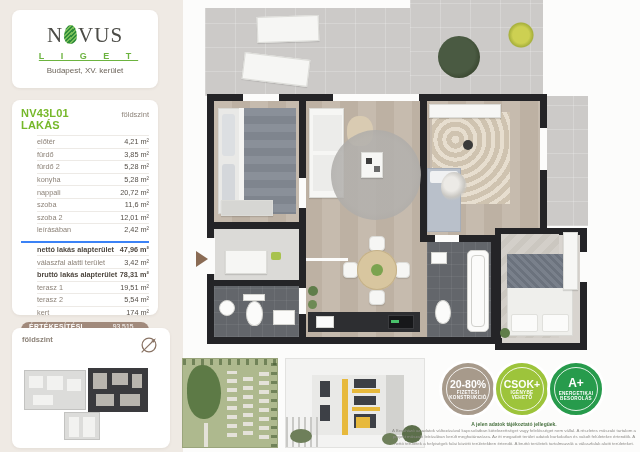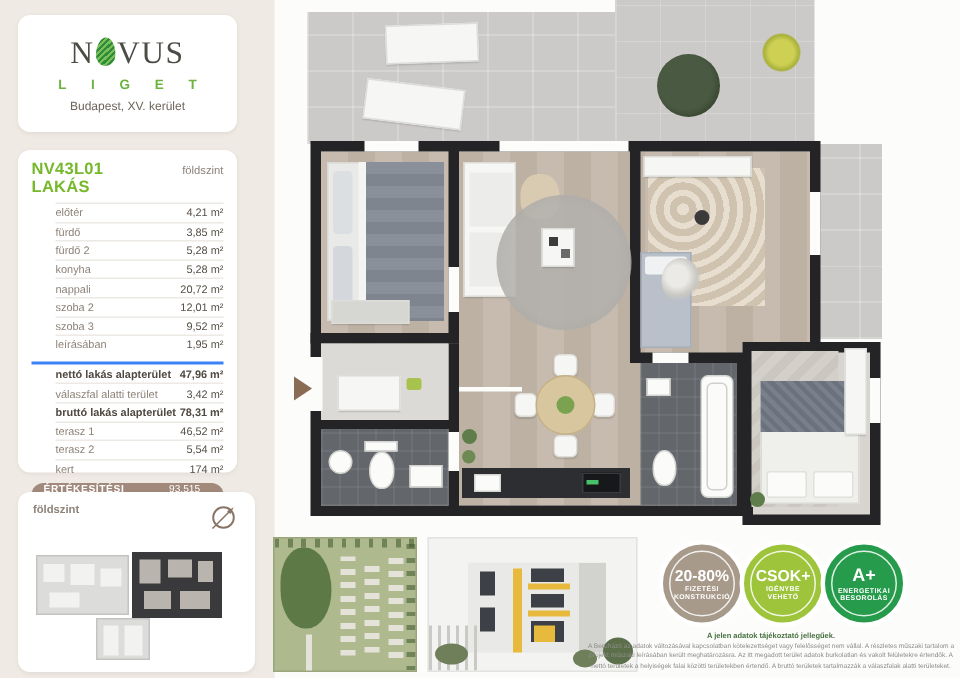--- a/index.html
+++ b/index.html
@@ -10,21 +10,21 @@
   
   .sheet { left:183px; top:0; width:457px; height:452px; background:#fcfcfb; }
 
   
   .card { background:#ffffff; border-radius:8px; box-shadow:0 1px 3px rgba(90,70,50,.08); }
   .logo-card { left:12px; top:10px; width:146px; height:78px; display:flex; flex-direction:column; align-items:center; justify-content:center; gap:3px; }
   .brand { font-family:"Liberation Serif", serif; font-size:21px; letter-spacing:1px; color:#4c4c47; display:flex; align-items:center; }
   .leaf { display:inline-block; width:13px; height:19px; margin:0 1px 2px 1px;
           background:repeating-linear-gradient(135deg,#2e8b3a 0 1.5px,#7abf58 1.5px 3px);
           border-radius:50% 50% 50% 50% / 62% 62% 38% 38%; transform:rotate(2deg); }
-  .liget { color:#6cb33f; font-size:9px; font-weight:bold; letter-spacing:7px; margin-left:7px; }
+  .liget { color:#6cb33f; font-size:9px; font-weight:bold; letter-spacing:7px; margin-left:7px;text-decoration:underline; }
   .loc { color:#6d655b; font-size:8px; margin-top:2px; }
 
   .table-card { left:12px; top:100px; width:146px; height:215px; padding:7px 9px 6px 9px; }
   .t-head { display:flex; justify-content:space-between; align-items:baseline; padding-bottom:4px;gap:29px; }
   .t-title { color:#76b82a; font-weight:bold; font-size:11px; letter-spacing:.2px; }
   .t-floor { color:#8d8379; font-size:7.5px; }
   .row { display:flex; justify-content:space-between; align-items:center; height:12.6px; border-top:1px solid #edeae6;margin-left:16px; }
   .row .lbl { color:#8d8379; font-size:7.3px; }
   .row .val { color:#565049; font-size:7.3px; }
   .row.bold .lbl, .row.bold .val { color:#4f4840; font-weight:bold; }
@@ -127,48 +127,48 @@
       </div>
     <div class="row">
         <span class="lbl">konyha</span>
         <span class="val">5,28 m²</span>
       </div>
     <div class="row">
         <span class="lbl">nappali</span>
         <span class="val">20,72 m²</span>
       </div>
     <div class="row">
+        <span class="lbl">szoba</span>
+        <span class="val">11,6 m²</span>
+      </div>
+    <div class="row">
         <span class="lbl">szoba 2</span>
         <span class="val">12,01 m²</span>
       </div>
     <div class="row">
-        <span class="lbl">szoba 3</span>
-        <span class="val">9,52 m²</span>
-      </div>
-    <div class="row">
         <span class="lbl">leírásában</span>
-        <span class="val">1,95 m²</span>
+        <span class="val">2,42 m²</span>
       </div>
   </div>
   <div class="summary">
     <div class="row bold">
         <span class="lbl">nettó lakás alapterület</span>
         <span class="val">47,96 m²</span>
       </div>
     <div class="row">
         <span class="lbl">válaszfal alatti terület</span>
         <span class="val">3,42 m²</span>
       </div>
     <div class="row bold">
         <span class="lbl">bruttó lakás alapterület</span>
         <span class="val">78,31 m²</span>
       </div>
     <div class="row">
         <span class="lbl">terasz 1</span>
-        <span class="val">46,52 m²</span>
+        <span class="val">19,51 m²</span>
       </div>
     <div class="row">
         <span class="lbl">terasz 2</span>
         <span class="val">5,54 m²</span>
       </div>
     <div class="row">
         <span class="lbl">kert</span>
         <span class="val">174 m²</span>
       </div>
   </div>

